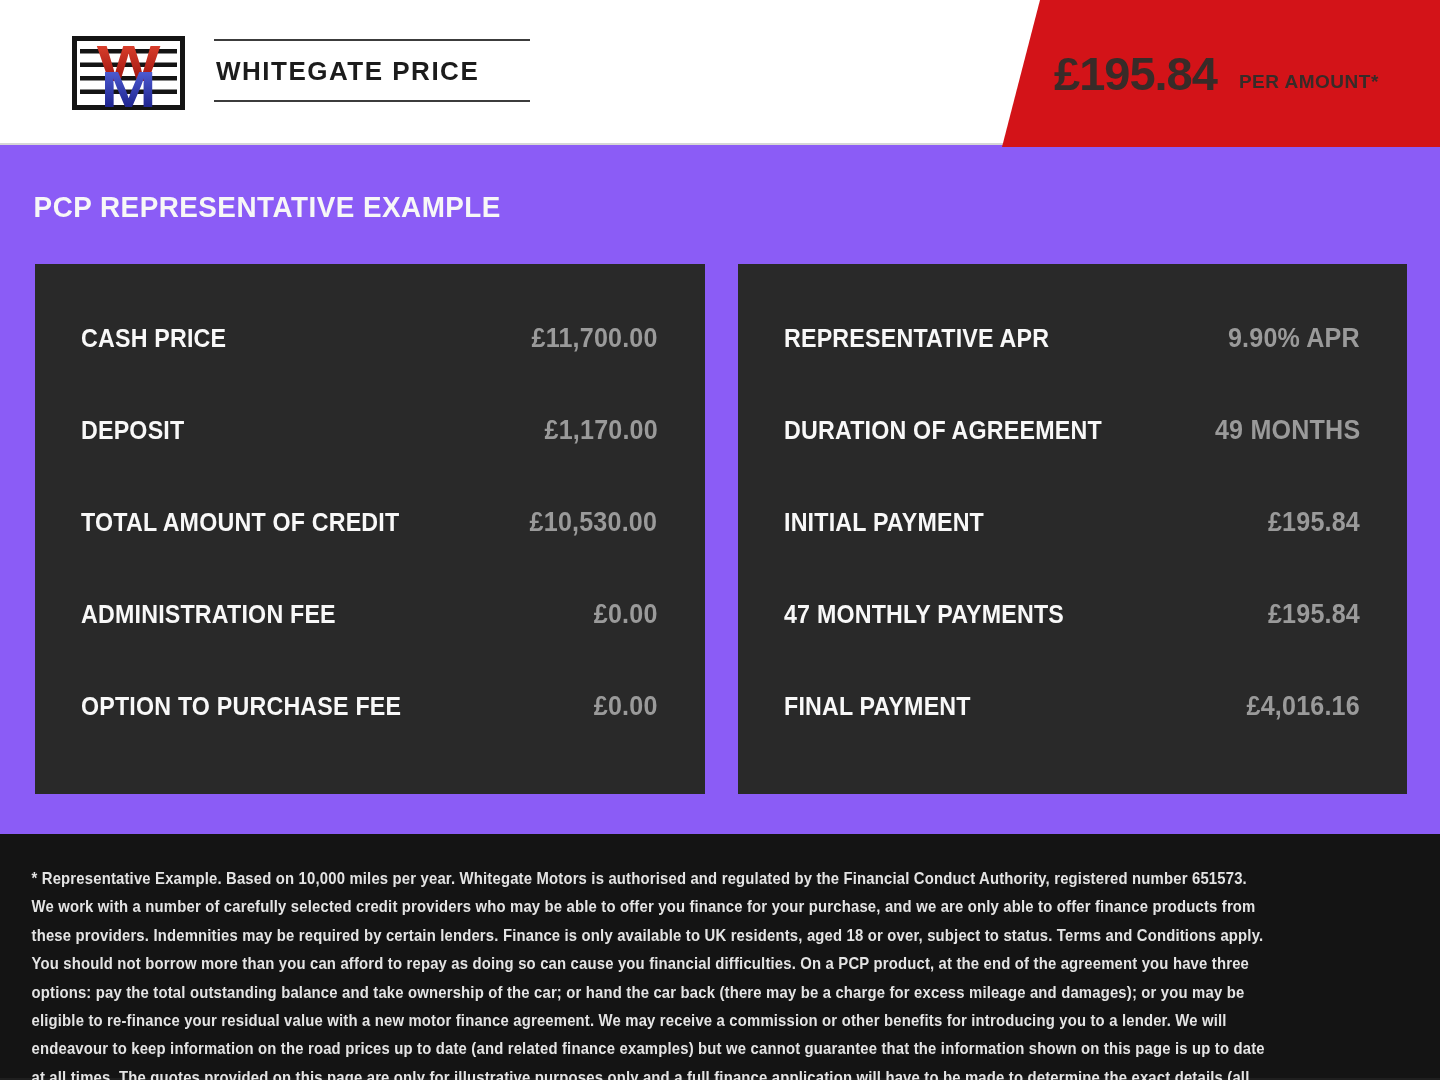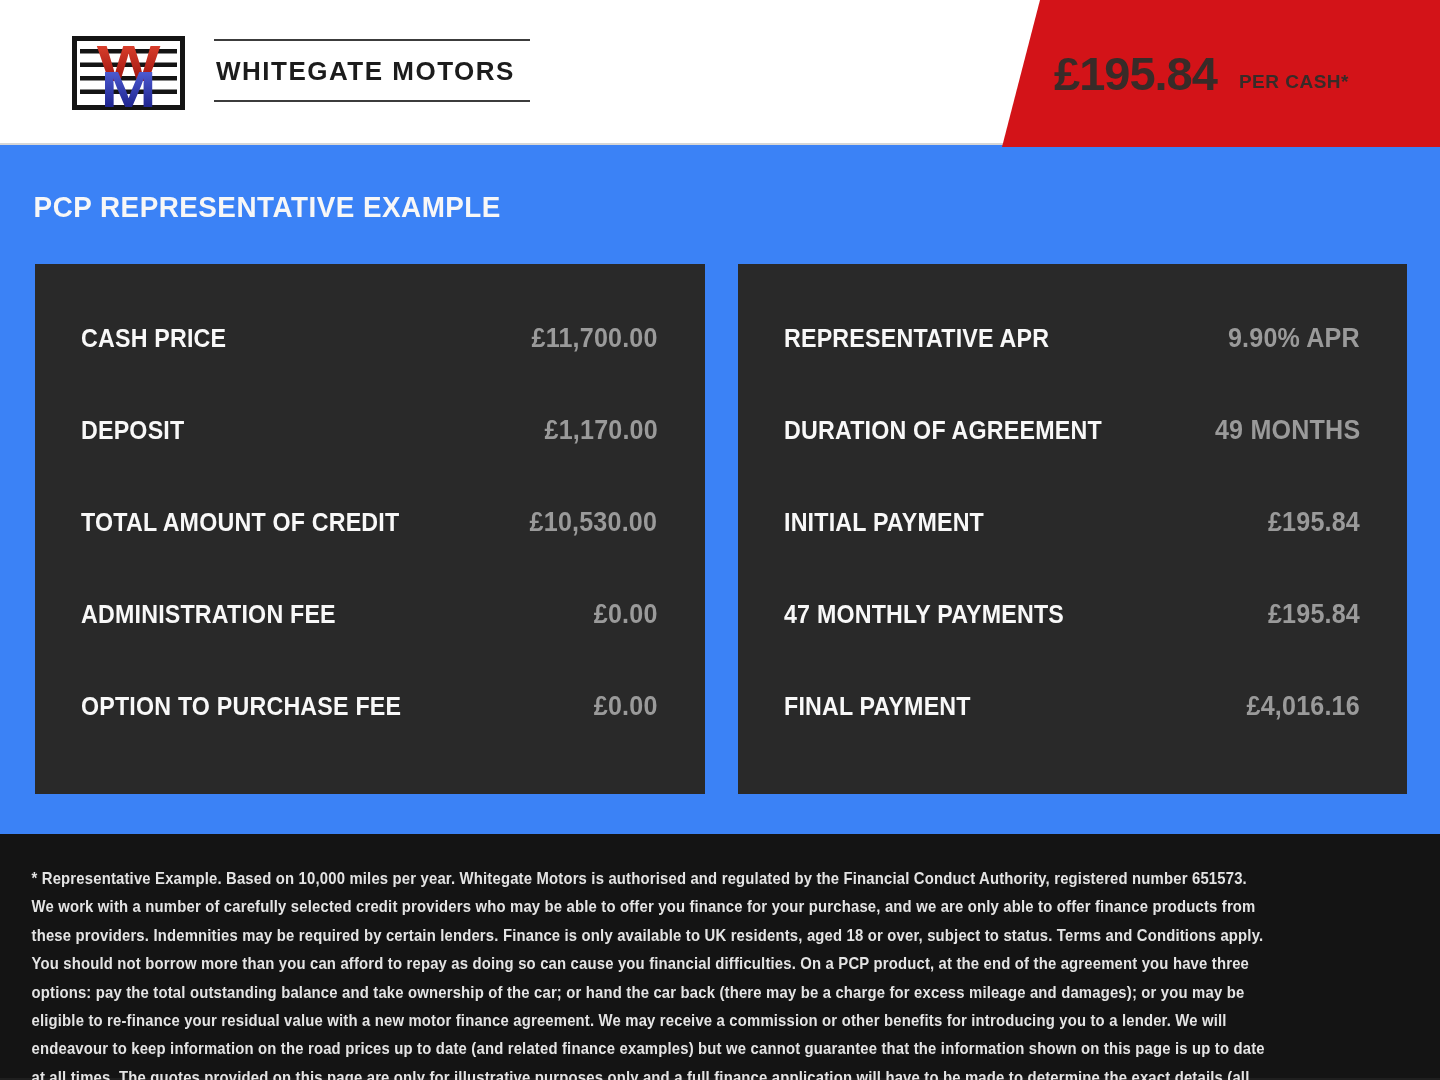--- a/index.html
+++ b/index.html
@@ -14,21 +14,21 @@
   .brand-name { font-size:26px; font-weight:bold; color:#1c1c1c; letter-spacing:1.5px; padding:15px 0 13px 2px; white-space:nowrap; }
 
   .price-banner { position:absolute; right:0; top:0; width:452px; height:147px; background:#d31318;
     -webkit-clip-path:polygon(52px 0, 100% 0, 100% 100%, 14px 100%);
     clip-path:polygon(52px 0, 100% 0, 100% 100%, 14px 100%);
     display:flex; align-items:center; padding-left:66px; }
   .price-amount { font-size:47px; font-weight:bold; color:#382b28; letter-spacing:-1px; }
   .price-suffix { font-size:19px; font-weight:bold; color:#382b28; margin-left:22px; margin-top:16px; letter-spacing:.5px; }
 
   
-  .main { width:1440px; height:689px; background:#3b82f6; }
+  .main { width:1440px; height:689px; background:#8b5cf6; }
   .page-title { margin:0; padding:46px 0 0 35px; font-size:29px; font-weight:bold; color:#f7f7f7; letter-spacing:.5px;
     transform:scaleX(.96); transform-origin:left center; white-space:nowrap; }
 
   .panels { display:flex; gap:33px; margin:40px 33px 0 35px; }
   .panel { flex:1; background:#292929; height:530px; padding:28px 47px 42px 46px;
     display:flex; flex-direction:column; justify-content:space-around; }
   .frow { display:flex; justify-content:space-between; align-items:center; }
   .frow-label { font-size:25px; font-weight:bold; color:#f8f8f8; letter-spacing:.2px;
     transform:scaleX(.93); transform-origin:left center; white-space:nowrap; }
   .frow-value { font-size:27px; font-weight:bold; color:#9a9a9a; letter-spacing:.2px;
@@ -64,27 +64,27 @@
       <rect x="8" y="53.5" width="97" height="4.5"></rect>
     </g>
     <g font-family="'Liberation Sans',sans-serif" font-weight="bold" text-anchor="middle">
       <text x="56.5" y="45" font-size="50" fill="url(#wg-red)" transform="translate(56.5) scale(1.35 1) translate(-56.5)">W</text>
       <text x="56.5" y="71" font-size="50" fill="url(#wg-blue)" transform="translate(56.5) scale(1.35 1) translate(-56.5)">M</text>
     </g>
   </svg>
 
   <div class="brand">
     <div class="brand-line"></div>
-    <div class="brand-name">WHITEGATE MOTORS</div>
+    <div class="brand-name">WHITEGATE PRICE</div>
     <div class="brand-line"></div>
   </div>
 
   <div class="price-banner">
     <span class="price-amount">£195.84</span>
-    <span class="price-suffix">PER CASH*</span>
+    <span class="price-suffix">PER AMOUNT*</span>
   </div>
 </div>
 
 <div class="main">
   <h1 class="page-title">PCP REPRESENTATIVE EXAMPLE</h1>
 
   <div class="panels">
 
     <div class="panel">
       <div class="frow">

